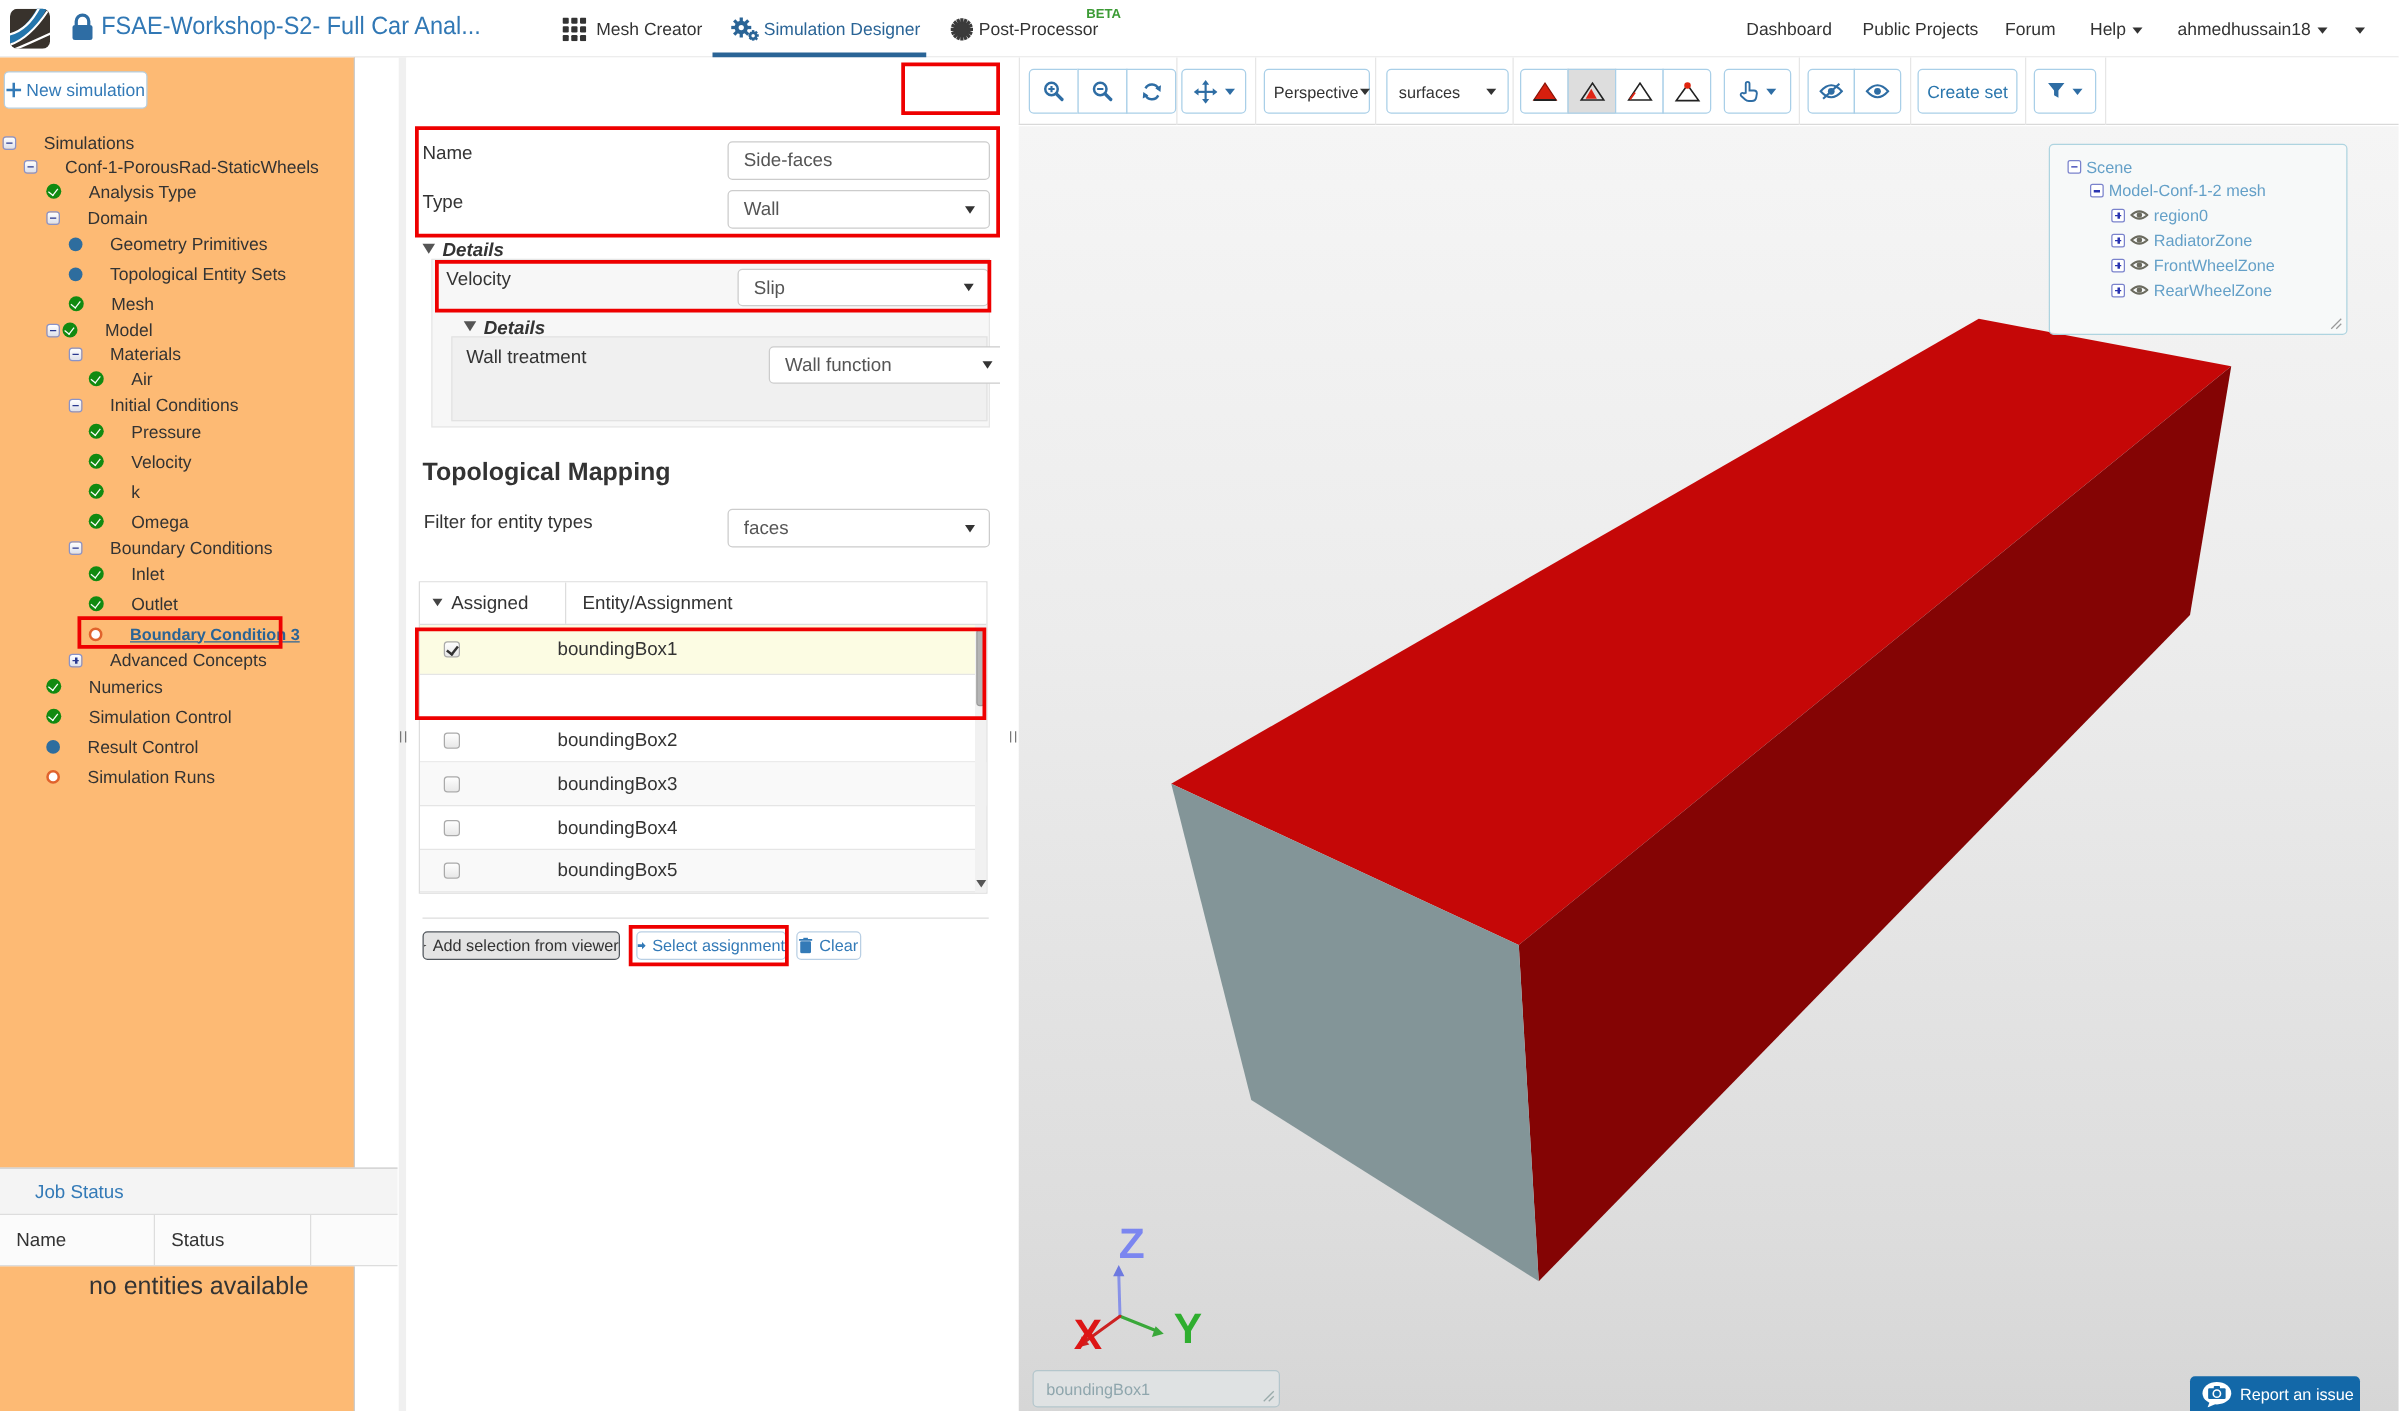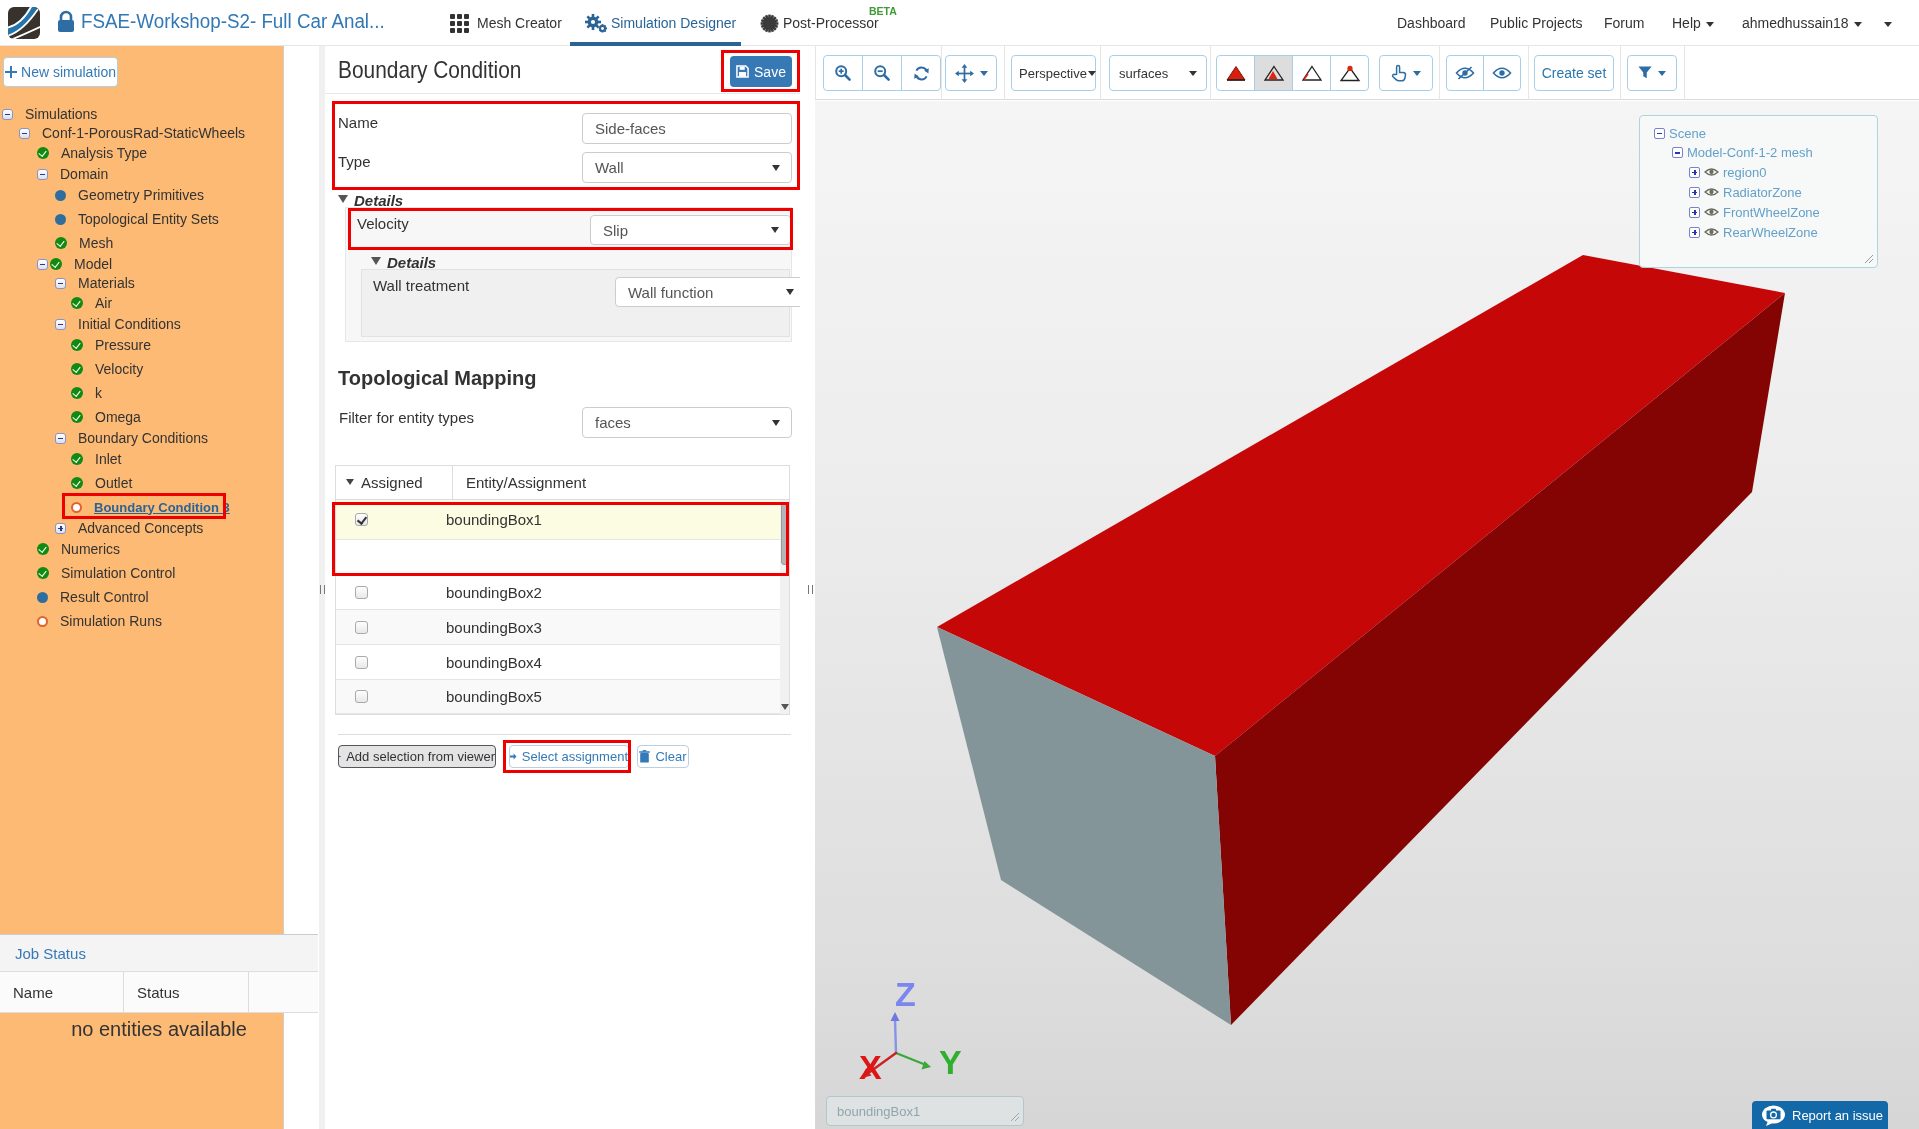--- a/index.html
+++ b/index.html
@@ -7,31 +7,31 @@
 body{position:relative;font-family:"Liberation Sans",sans-serif;background:#fff;color:#333}
 .abs{position:absolute}
 
 #nav{position:absolute;left:0;top:0;width:1919px;height:46px;background:#fff;border-bottom:1px solid #e7e7e7}
 .navtxt{position:absolute;top:15px;font-size:14px;color:#333;white-space:nowrap}
 .caret{display:inline-block;width:0;height:0;border-left:4px solid transparent;border-right:4px solid transparent;border-top:5px solid #333;vertical-align:middle;margin-left:5px}
 
 #side{position:absolute;left:0;top:46px;width:284px;height:1083px;background:#fdba74;border-right:1px solid #ccc}
 #newsim{position:absolute;left:3px;top:11px;width:115px;height:30px;border:1px solid #b5cfe2;border-radius:4px;background:#fff;color:#337ab7;font-size:14px;display:flex;align-items:center;justify-content:center;gap:4px}
 .tr{position:absolute;height:22px;display:flex;align-items:center;font-size:14px;color:#333;white-space:nowrap}
-.tr>span.lbl{margin-left:12px}
+.tr>span.lbl{margin-left:22px}
 .cbox{width:11px;height:11px;border:1px solid #8a93c8;border-radius:3px;background:linear-gradient(#fff,#dde0ea);position:relative;flex:none}
 .cbox::after{content:"";position:absolute;left:2px;right:2px;top:4px;height:1.8px;background:#2a3990}
 .cbox.plus::before{content:"";position:absolute;top:2px;bottom:2px;left:4.1px;width:1.8px;background:#2a3990}
 .chk{width:12px;height:12px;border-radius:50%;background:#118a11;position:relative;flex:none}
 .chk::after{content:"";position:absolute;left:3.2px;top:1.8px;width:3.6px;height:6.2px;border:solid #fff;border-width:0 1.9px 1.9px 0;transform:rotate(38deg)}
 .bdot{width:11px;height:11px;border-radius:50%;background:#2e6d9e;flex:none}
 .ocirc{width:11px;height:11px;border-radius:50%;border:2px solid #e0632d;flex:none;background:#fff}
 
 #job{position:absolute;left:0;top:888px;width:318px}
-#jobhead{height:38px;background:#f4f4f4;border-top:1px solid #ccc;border-bottom:1px solid #ddd;display:flex;align-items:center;color:#337ab7;font-size:15px;padding-left:15px}
+#jobhead{height:38px;background:#f4f4f4;border-top:1px solid #ccc;border-bottom:1px solid #ddd;display:flex;align-items:center;color:#337ab7;font-size:15px;padding-left:28px}
 #jobrow{height:41px;border-bottom:1px solid #ddd;display:flex;background:#fbfbfb}
 #jobrow div{border-right:1px solid #ddd;display:flex;align-items:center;padding-left:13px;font-size:15px;color:#333}
 
 .rsz{position:absolute;top:46px;height:1083px;background:#f0f0f0}
 .grip{position:absolute;width:5px;height:9px;border-left:1.6px solid #777;border-right:1.6px solid #777;z-index:5}
 
 #mid{position:absolute;left:325px;top:46px;width:475px;height:1083px;background:#fff}
 #midhead{position:absolute;left:0;top:0;width:475px;height:48px;border-bottom:1px solid #e8e8e8}
 #mtitle{position:absolute;left:13px;top:10px;font-size:24px;color:#333;transform:scaleX(0.87);transform-origin:0 0;white-space:nowrap}
 #savebtn{position:absolute;left:405px;top:10px;width:62px;height:31px;background:#3779b5;border-radius:4px;color:#fff;font-size:14px;display:flex;align-items:center;justify-content:center;gap:5px}
@@ -284,28 +284,20 @@
         <div style="width:125px">Status</div>
         <div style="flex:1;border-right:none"></div>
       </div>
     <div style="text-align:center;font-size:20px;color:#333;margin-top:5px">no entities available</div>
   </div>
 </div>
 <div class="grip" style="left:319.5px;top:585px"></div>
 <div class="grip" style="left:808px;top:585px"></div>
 <div class="rsz" style="left:319px;width:6px"></div>
 <div id="mid">
-  <div id="midhead">
-    <div id="mtitle">Boundary Condition</div>
-    <div id="savebtn"><svg width="13" height="13" viewBox="0 0 14 14">
-          <path d="M1 1 h9.5 L13 3.5 V13 H1 Z" fill="none" stroke="#fff" stroke-width="1.6"></path>
-          <rect x="4" y="1.8" width="5.4" height="3.4" fill="#fff"></rect>
-          <rect x="3.2" y="7.6" width="7.6" height="5" fill="#fff"></rect>
-        </svg>Save</div>
-  </div>
   <div class="flabel" style="left:13px;top:68px">Name</div>
   <div class="input" style="left:257px;top:67px;width:210px;height:31px">Side-faces</div>
   <div class="flabel" style="left:13px;top:107px">Type</div>
   <div class="sel" style="left:257px;top:106px;width:210px;height:31px">Wall</div>
   <div class="dtri" style="left:13px;top:149px"></div>
   <div class="dlabel" style="left:29px;top:146px">Details</div>
   <div class="gpanel" style="left:20px;top:161px;width:447px;height:135px"></div>
   <div class="flabel" style="left:32px;top:169px">Velocity</div>
   <div class="sel" style="left:265px;top:169px;width:201px;height:30px">Slip</div>
   <div class="dtri" style="left:46px;top:211px"></div>

